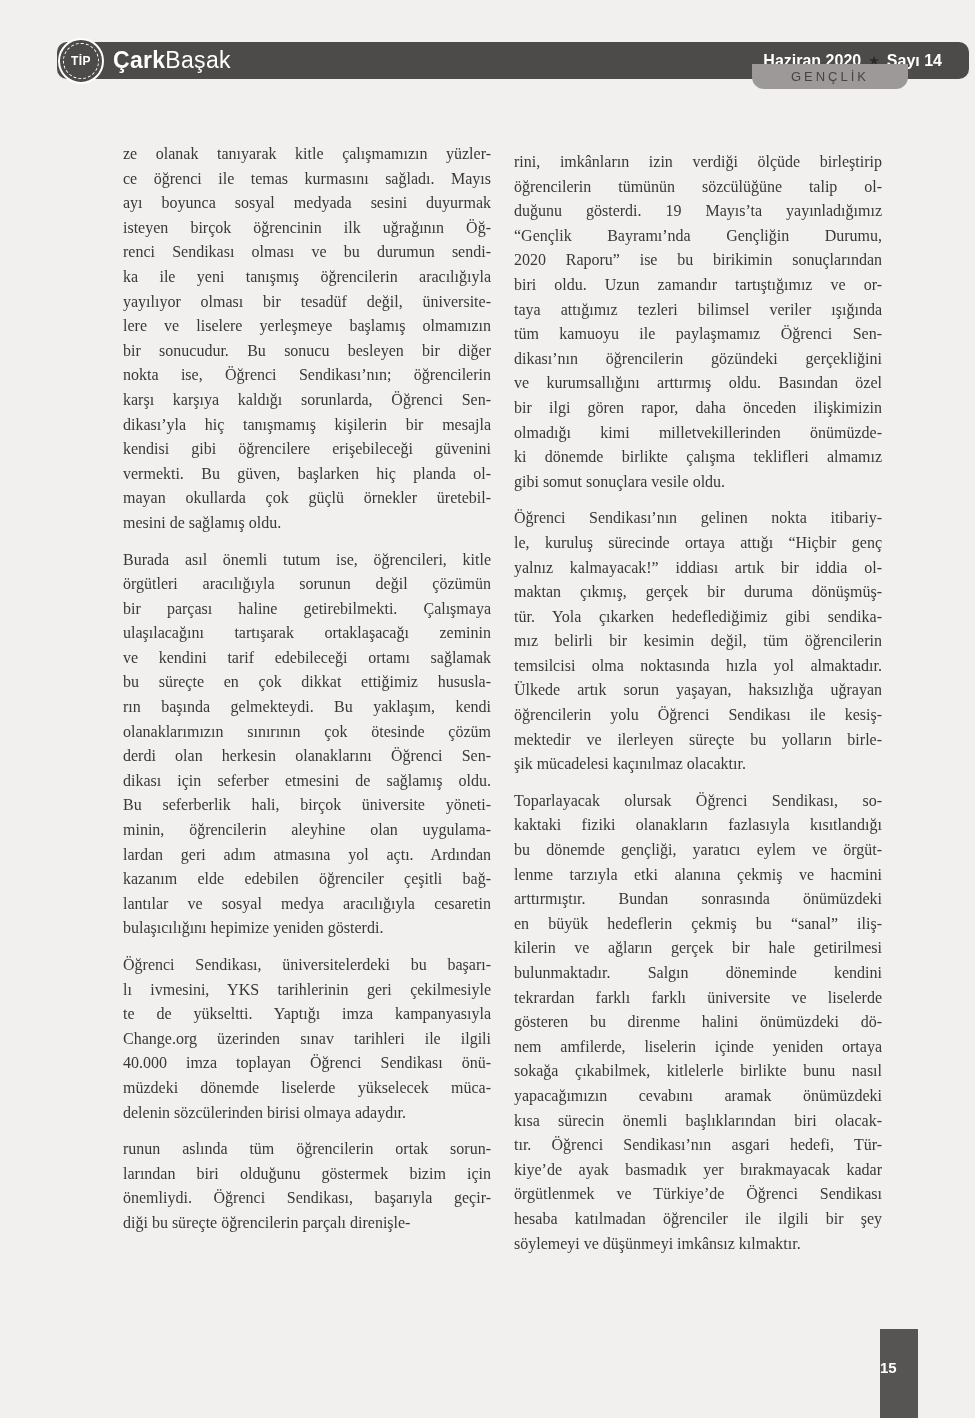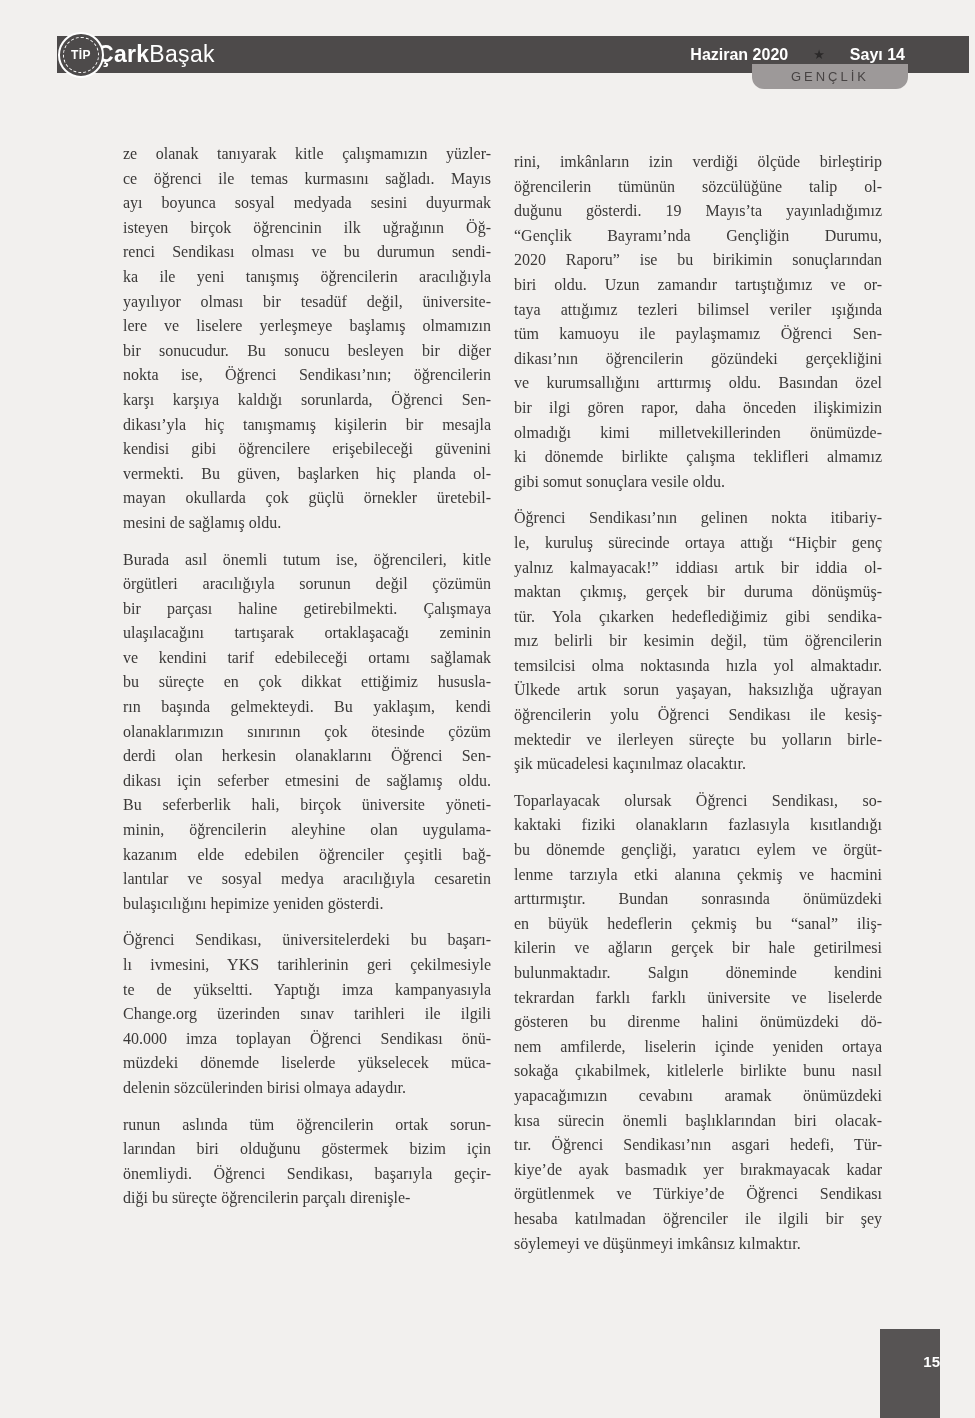--- a/index.html
+++ b/index.html
@@ -17,25 +17,25 @@
   body {
     background: var(--page-bg);
     font-family: "Liberation Sans", sans-serif;
     overflow: hidden;
   }
   .page { position: relative; width: 975px; height: 1418px; background: var(--page-bg); }
 
   
   .topbar {
     position: absolute;
-    left: 57px; top: 36px;
+    left: 57px; top: 42px;
     width: 912px; height: 37px;
     background: var(--bar-bg);
     display: flex; align-items: center;
-    border-radius: 0;
+    border-radius: 10px;
   }
   .logo {
     position: absolute; left: 1px; top: -4px;
     width: 46px; height: 46px;
     border-radius: 50%;
     background: var(--bar-bg);
     border: 2px solid var(--white);
     display: flex; align-items: center; justify-content: center;
   }
   .logo::before {
@@ -43,33 +43,33 @@
     position: absolute; inset: 3px;
     border-radius: 50%;
     border: 1px dashed var(--white);
   }
   .logo-text {
     color: var(--white);
     font-size: 12px; font-weight: 700; letter-spacing: 0.5px;
     line-height: 1;
   }
   .brand {
-    margin-left: 40px;
+    margin-left: 56px;
     color: var(--white);
     font-size: 23px;
     line-height: 1;
     letter-spacing: 0.3px;
     white-space: nowrap;
   }
   .brand-bold { font-weight: 700; }
   .brand-light { font-weight: 400; }
   .issue {
     margin-left: auto;
-    padding-right: 64px;
-    display: flex; align-items: center; gap: 25px;
+    padding-right: 27px;
+    display: flex; align-items: center; gap: 7px;
     color: var(--white);
     font-size: 16px; font-weight: 700;
     white-space: nowrap;
   }
   .star { color: var(--star); font-size: 13px; font-weight: 400; line-height: 1; }
 
   
   .section-tag {
     position: absolute;
     left: 752px; top: 64px;
@@ -94,26 +94,26 @@
   .col-left  { left: 123px; }
   .col-right { left: 514px; margin-top: 8px; }
   .para + .para { margin-top: 12px; }
   .line { text-align: justify; text-align-last: justify; }
   .line.last { text-align-last: left; }
 
   
   .page-number {
     position: absolute;
     left: 880px; top: 1329px;
-    width: 60px; height: 89px;
+    width: 38px; height: 89px;
     background: var(--badge-bg);
     color: var(--white);
     font-size: 15px; font-weight: 700;
-    text-align: right;
-    padding-top: 24px;
+    text-align: left;
+    padding-top: 30px;
   }
 </style>
 </head>
 <body>
 
 <div class="page">
 
   <header class="topbar">
     <div class="logo">
       <span class="logo-text">TİP</span>
@@ -154,20 +154,21 @@
           <div class="line">bir parçası haline getirebilmekti. Çalışmaya</div>
           <div class="line">ulaşılacağını tartışarak ortaklaşacağı zeminin</div>
           <div class="line">ve kendini tarif edebileceği ortamı sağlamak</div>
           <div class="line">bu süreçte en çok dikkat ettiğimiz hususla-</div>
           <div class="line">rın başında gelmekteydi. Bu yaklaşım, kendi</div>
           <div class="line">olanaklarımızın sınırının çok ötesinde çözüm</div>
           <div class="line">derdi olan herkesin olanaklarını Öğrenci Sen-</div>
           <div class="line">dikası için seferber etmesini de sağlamış oldu.</div>
           <div class="line">Bu seferberlik hali, birçok üniversite yöneti-</div>
           <div class="line">minin, öğrencilerin aleyhine olan uygulama-</div>
+          <div class="line">lardan geri adım atmasına yol açtı. Ardından</div>
           <div class="line">kazanım elde edebilen öğrenciler çeşitli bağ-</div>
           <div class="line">lantılar ve sosyal medya aracılığıyla cesaretin</div>
           <div class="line last">bulaşıcılığını hepimize yeniden gösterdi.</div>
         </div>
         <div class="para">
           <div class="line">Öğrenci Sendikası, üniversitelerdeki bu başarı-</div>
           <div class="line">lı ivmesini, YKS tarihlerinin geri çekilmesiyle</div>
           <div class="line">te de yükseltti. Yaptığı imza kampanyasıyla</div>
           <div class="line">Change.org üzerinden sınav tarihleri ile ilgili</div>
           <div class="line">40.000 imza toplayan Öğrenci Sendikası önü-</div>

